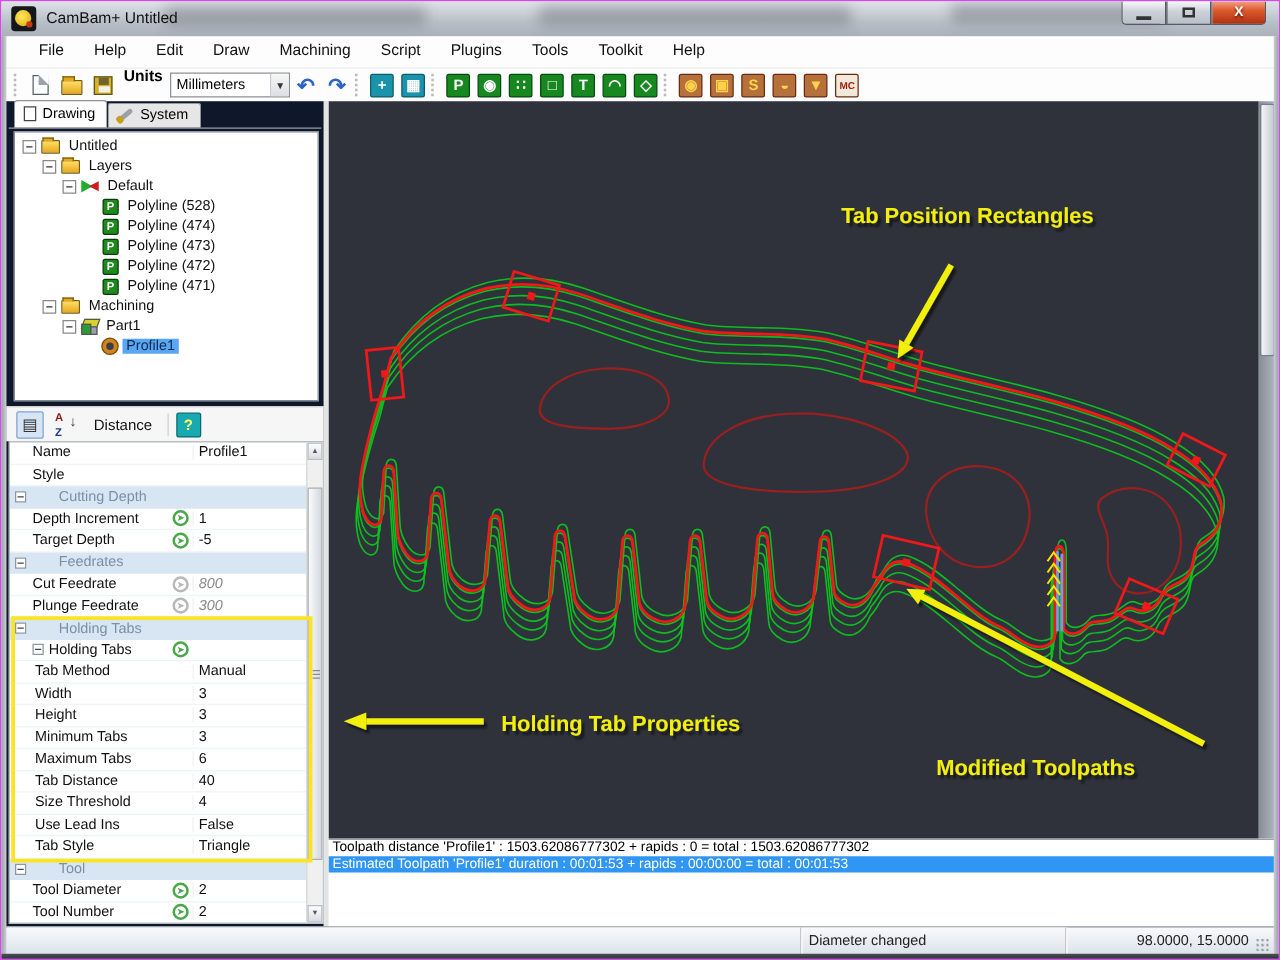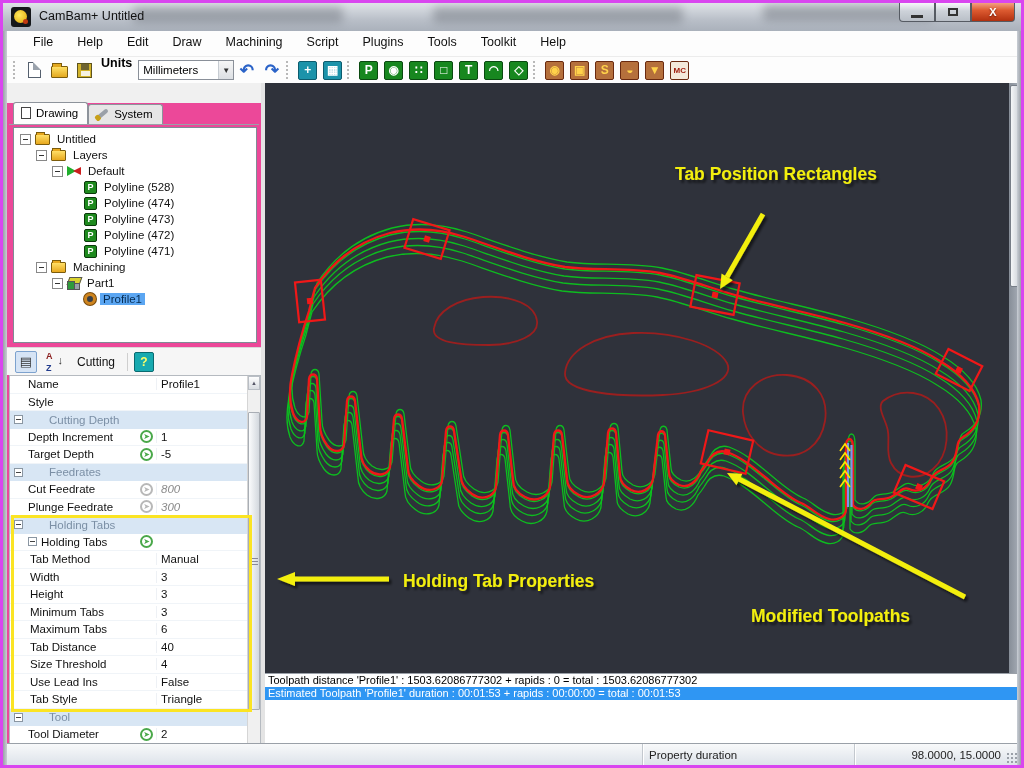--- a/index.html
+++ b/index.html
@@ -1,17 +1,17 @@
 <!DOCTYPE html>
 <html style="--cv-bg: #2f323b; --cv-red: #f01818; --cv-green: #0cc41e; --cv-inner: #9a1f1f; --cv-blue: #7b97ea; --cv-chev: #ffe400; --cv-yellow: #f3ef11;"><head>
 <meta charset="utf-8">
 <style>
   * { margin:0; padding:0; box-sizing:border-box; }
   html,body { width:1024px; height:768px; font-family:"Liberation Sans", sans-serif; background:#222; }
-  .window { position:relative; width:1024px; height:768px; background:#cfd3d9; overflow:hidden; border:3px solid #d946ef; }
+  .window { position:relative; width:1024px; height:768px; background:#cfd3d9; overflow:hidden; border:1px solid #d946ef; }
 
   
   .titlebar { position:absolute; left:0; top:0; width:1024px; height:28px;
     background:linear-gradient(#dfe3e8,#b9bfc8 60%,#aab1bb); overflow:hidden; }
   .blob { position:absolute; top:4px; height:16px; background:#6a6f78; filter:blur(5px); opacity:.45; border-radius:4px; }
   .b1 { left:130px; width:210px; } .b2 { left:430px; width:250px; } .b3 { left:760px; width:170px; top:2px; }
   .applogo { position:absolute; left:8px; top:4px; width:20px; height:20px; background:#15171a; border-radius:3px; }
   .applogo::before { content:""; position:absolute; left:3px; top:3px; width:13px; height:13px; border-radius:50%;
     background:radial-gradient(circle at 40% 40%, #ffe95e, #e8b81f 70%, #9a7a10); }
   .applogo::after { content:""; position:absolute; right:3px; bottom:3px; width:5px; height:5px; border-radius:50%; background:#c23a12; }
@@ -44,21 +44,21 @@
   .sh-new { width:13px; height:16px; background:#fff; border:1px solid #55606e; position:relative; }
   .sh-new::before { content:""; position:absolute; right:-1px; top:-1px; border:4px solid; border-color:#fdfdfd #fdfdfd #9aa2ac #9aa2ac; }
   .sh-open { width:17px; height:12px; background:linear-gradient(#ffe066,#e3a81f); border:1px solid #7c5c0c; border-radius:1px; position:relative; margin-top:3px; }
   .sh-open::before { content:""; position:absolute; left:0; top:-4px; width:8px; height:3px; background:#e3a81f; border:1px solid #7c5c0c; border-bottom:none; }
   .sh-save { width:15px; height:15px; background:#d2b32b; border:1px solid #5d531f; position:relative; }
   .sh-save::before { content:""; position:absolute; left:3px; top:0; width:8px; height:6px; background:#6e6430; }
   .sh-save::after { content:""; position:absolute; left:3px; bottom:1px; width:9px; height:5px; background:#f6f2e2; }
 
   
   .work { position:absolute; left:4px; top:80px; width:1016px; height:660px; background:#f0f0f0; }
-  .leftpanel { position:absolute; left:0; top:0; width:254px; height:660px; background:#ec4899;margin-top:20px; }
+  .leftpanel { position:absolute; left:0; top:0; width:254px; height:660px; background:#0f172a; }
   .vsplit { position:absolute; left:254px; top:0; width:4px; height:660px; background:#e4e4e4; }
   .rightpane { position:absolute; left:258px; top:0; width:758px; height:660px; background:#fff; }
 
   
   .tabbar { position:absolute; left:2px; top:0; width:250px; height:22px; border-bottom:1px solid #9aa0a8; display:flex; align-items:flex-end; padding-left:4px; }
   .tab { display:flex; align-items:center; gap:5px; font-size:11.5px; padding:3px 9px 4px 7px; border:1px solid #8d939b; border-bottom:none; border-radius:3px 3px 0 0; background:#e6e6e6; height:20px; }
   .tab.active { background:#fdfdfd; height:22px; position:relative; z-index:2; }
   .ticon-page { width:10px; height:12px; background:#fff; border:1px solid #444; }
   .ticon-wrench { width:13px; height:4px; background:#9aa0a8; border-radius:2px; transform:rotate(-40deg); position:relative; }
   .ticon-wrench::before { content:""; position:absolute; left:-2px; top:-1px; width:5px; height:6px; background:#c8a018; border-radius:2px; }
@@ -318,21 +318,21 @@
         </div>
       <div class="pgtoolbar">
         <span class="pgt-btn sel">▤</span>
         <span class="pgt-btn">
           <span class="azicon">
             <span class="a">A</span>
             <span class="z">Z</span>
             <span class="ar">↓</span>
           </span>
         </span>
-        <span class="adv-btn">Cutting</span>
+        <span class="adv-btn">Distance</span>
         <span class="pgt-sep"></span>
         <span class="help-btn">?</span>
       </div>
       <div class="pgrid">
         <div class="pgrows" id="pgrows">
             <div class="prow">
               <span class="lab">
                 <span>Name</span>
               </span>
               <span class="icn"></span>
@@ -647,21 +647,21 @@
       <div class="logarea" id="logarea">
           <div class="logline">Toolpath distance 'Profile1' : 1503.62086777302 + rapids : 0 = total : 1503.62086777302</div>
           <div class="logline sel">Estimated Toolpath 'Profile1' duration : 00:01:53 + rapids : 00:00:00 = total : 00:01:53</div>
         </div>
       <div class="filler"></div>
     </div>
   </div>
 
   <div class="statusbar">
     <div class="sb-cell sb1"></div>
-    <div class="sb-cell sb2">Property duration</div>
+    <div class="sb-cell sb2">Diameter changed</div>
     <div class="sb-cell sb3">
       <span>98.0000, 15.0000</span>
       <span class="grip"></span>
     </div>
   </div>
 
   <div class="frame-left"></div>
   <div class="frame-right"></div>
   <div class="frame-bottom"></div>
 </div>

